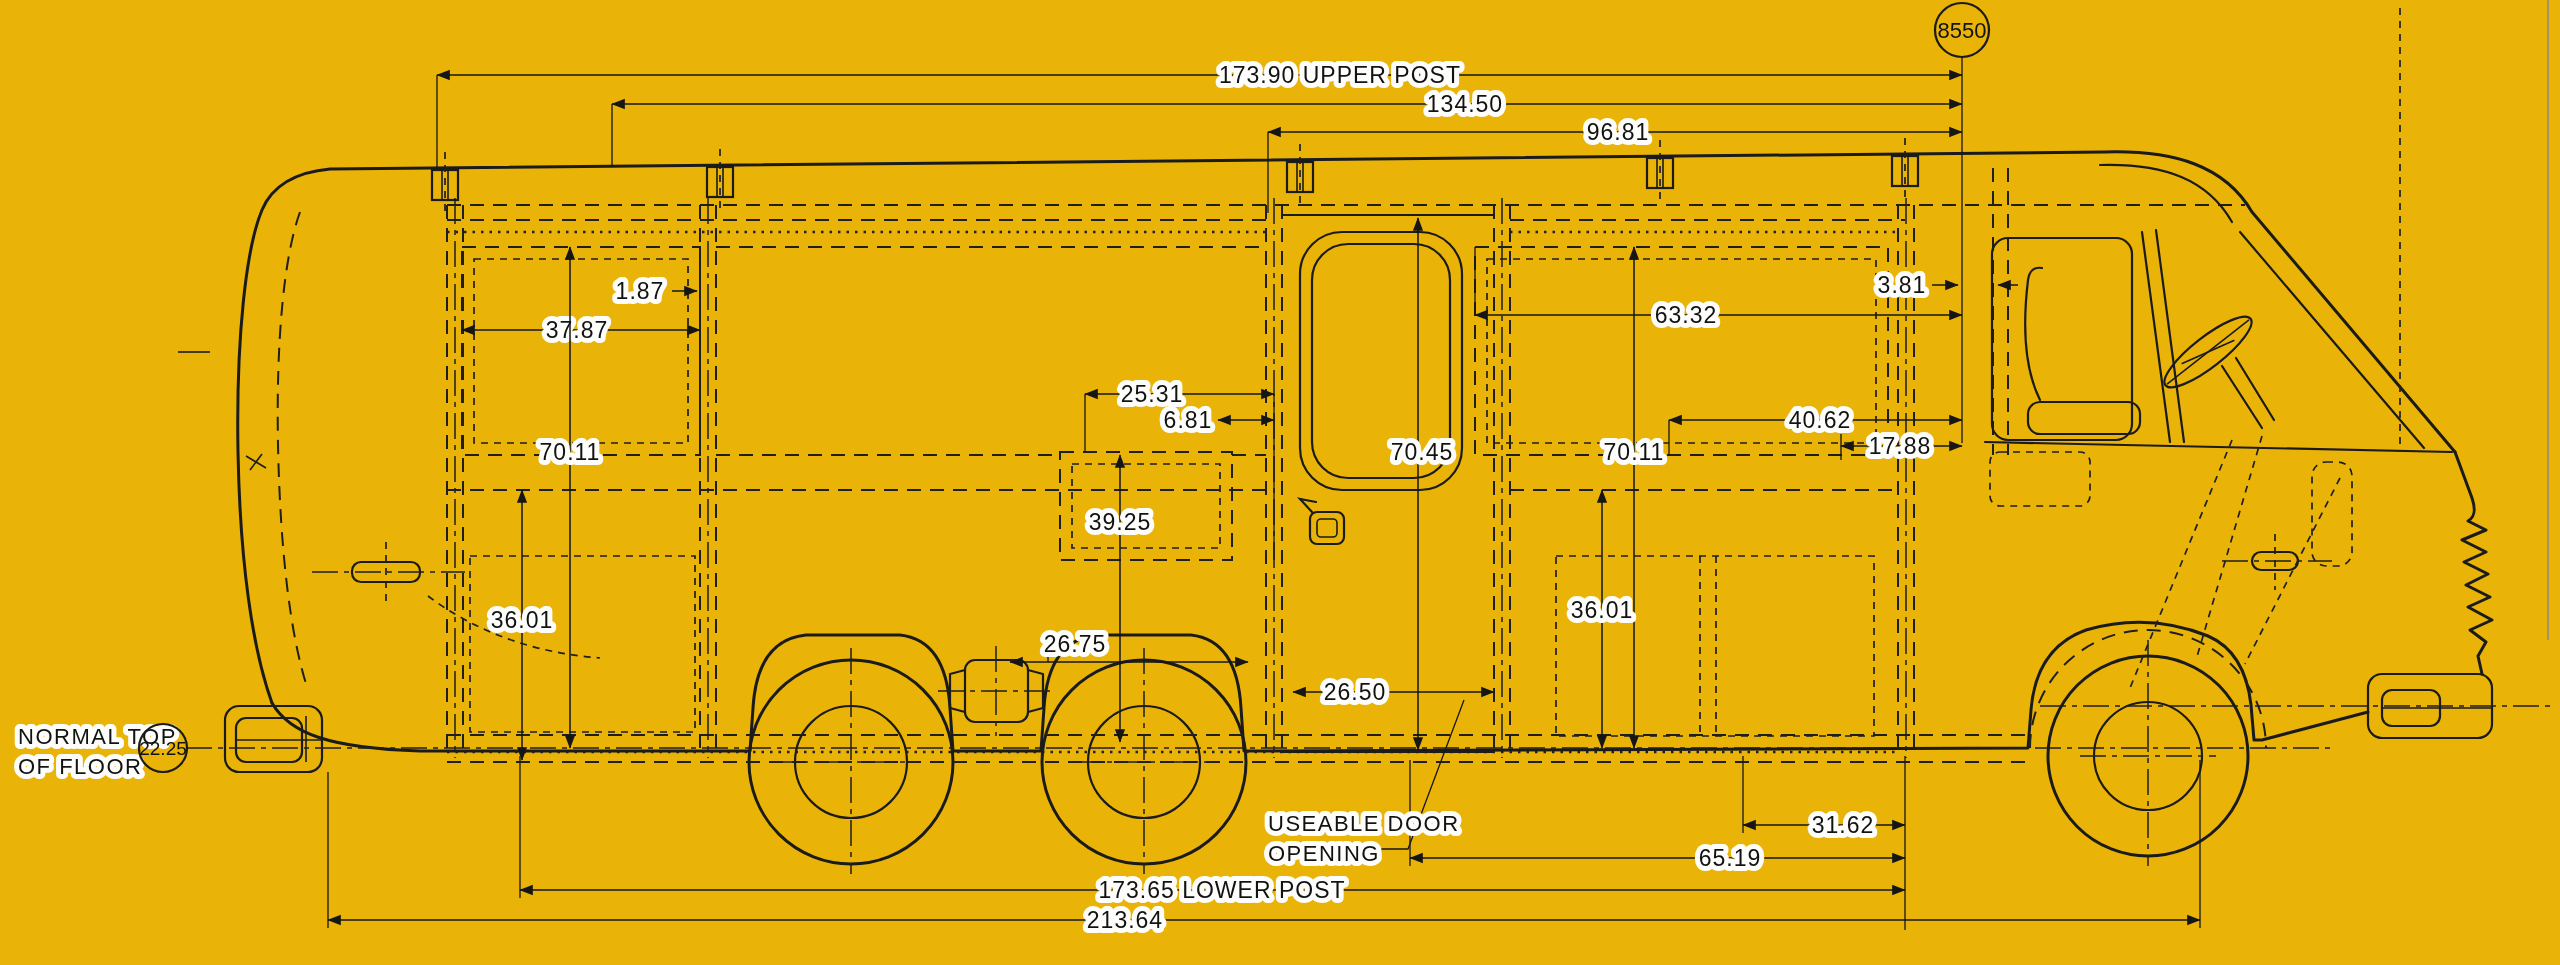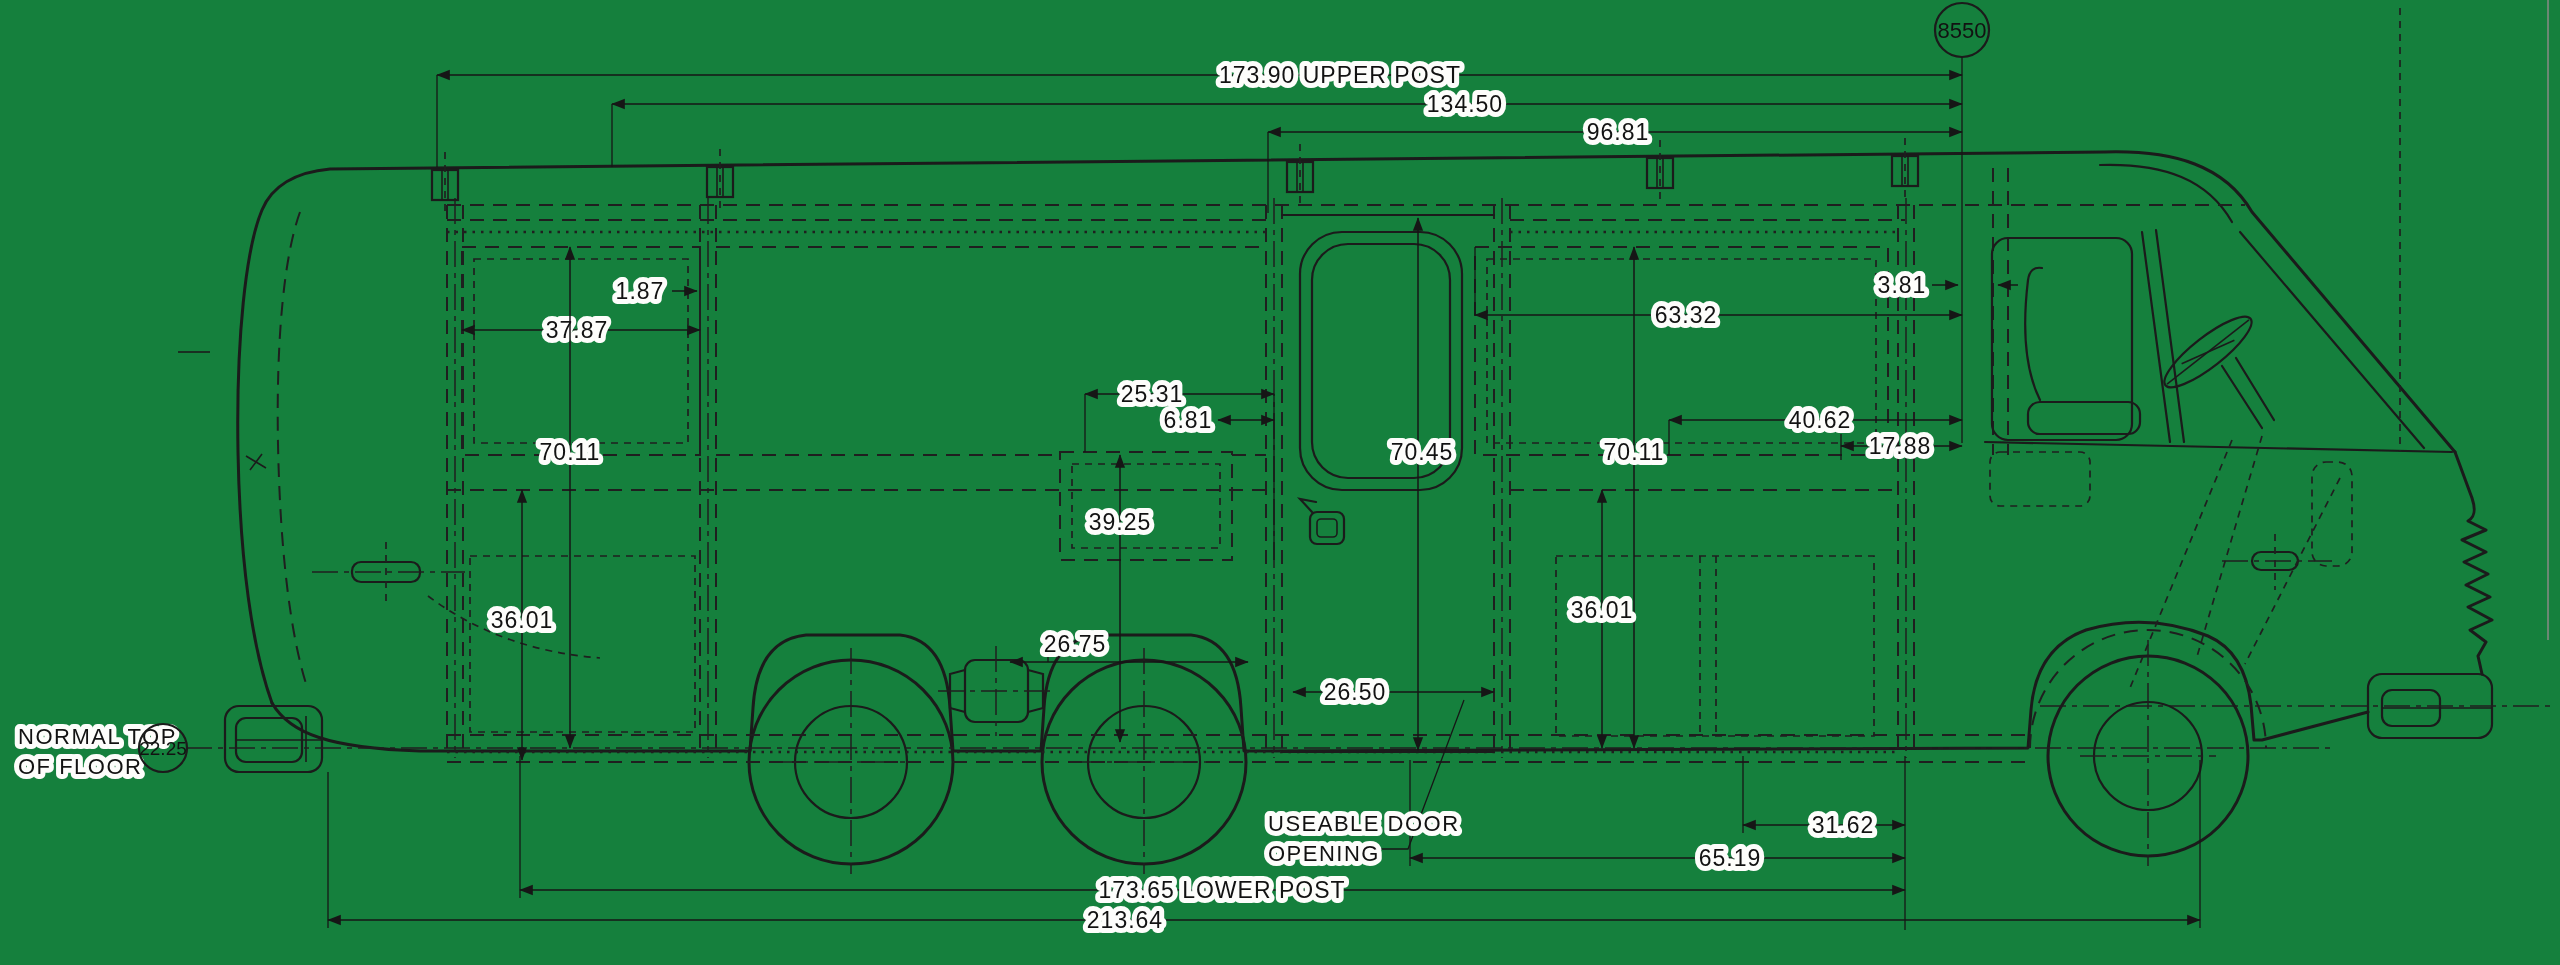--- a/index.html
+++ b/index.html
@@ -1,16 +1,16 @@
 <!DOCTYPE html>
 <html><head>
 <meta charset="utf-8">
 <style>
   html,body{margin:0;padding:0;background:#e8e8e6;}
-  .sheet{position:relative;width:2560px;height:965px;background:#15803d;overflow:hidden;
+  .sheet{position:relative;width:2560px;height:965px;background:#eab308;overflow:hidden;
          font-family:"Liberation Sans", sans-serif;}
   svg{display:block;width:2560px;height:965px;}
   
   .body-line{stroke:#1b1b1b;stroke-width:3;fill:none;stroke-linecap:round;stroke-linejoin:round;}
   .solid2{stroke:#1b1b1b;stroke-width:2.2;fill:none;stroke-linecap:round;}
   .solid1{stroke:#1b1b1b;stroke-width:1.6;fill:none;}
   .dash{stroke:#1f1f1f;stroke-width:2;fill:none;stroke-dasharray:14 9;}
   .dashf{stroke:#1f1f1f;stroke-width:1.7;fill:none;stroke-dasharray:7 6;}
   .dot{stroke:#1f1f1f;stroke-width:2.6;fill:none;stroke-dasharray:2.5 6;}
   .chain{stroke:#1f1f1f;stroke-width:1.5;fill:none;stroke-dasharray:26 6 5 6;}

